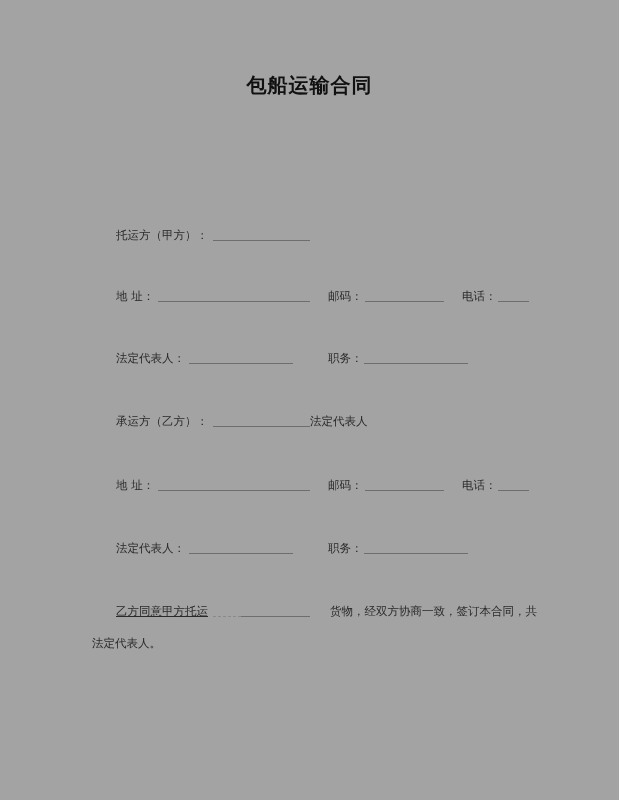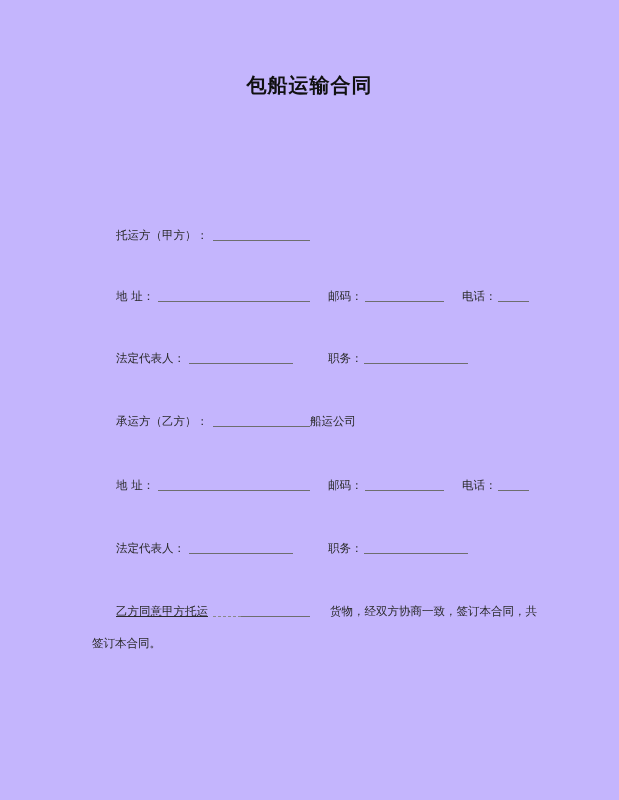--- a/index.html
+++ b/index.html
@@ -12,21 +12,21 @@
       height: 800px;
       position: relative;
       overflow: hidden;
       font-family: "DejaVu Sans", "Liberation Sans", sans-serif;
       color: #2a2a2a;
     }
     .page {
       position: absolute;
       left: 0; top: 0;
       width: 619px; height: 800px;
-      background: #c4b5fd;
+      background: #a3a3a3;
     }
     .title {
       position: absolute;
       left: 0; width: 619px;
       top: 72px;
       text-align: center;
       font-size: 20px;
       font-weight: bold;
       color: #111;
       letter-spacing: 1px;
@@ -76,21 +76,21 @@
   <div class="row" style="top:348px;">
     <span class="abs" style="left:116px;">法定代表人：</span>
     <span class="line" style="left:189px; width:104px;"></span>
     <span class="abs" style="left:328px;">职务：</span>
     <span class="line" style="left:364px; width:104px;"></span>
   </div>
 
   <div class="row" style="top:411px;">
     <span class="abs" style="left:116px;">承运方（乙方）：</span>
     <span class="line" style="left:213px; width:97px;"></span>
-    <span class="abs" style="left:310px;">船运公司</span>
+    <span class="abs" style="left:310px;">法定代表人</span>
   </div>
 
   <div class="row" style="top:475px;">
     <span class="abs" style="left:116px;">地  址：</span>
     <span class="line" style="left:158px; width:152px;"></span>
     <span class="abs" style="left:328px;">邮码：</span>
     <span class="line" style="left:365px; width:79px;"></span>
     <span class="abs" style="left:462px;">电话：</span>
     <span class="line" style="left:498px; width:31px;"></span>
   </div>
@@ -103,16 +103,16 @@
   </div>
 
   <div class="row" style="top:601px;">
     <span class="abs" style="left:116px;text-decoration:underline;">乙方同意甲方托运</span>
     <span class="line" style="left:213px; width:28px; border-bottom:1px dashed #8a8a8a;"></span>
     <span class="line" style="left:241px; width:69px;"></span>
     <span class="abs" style="left:311px;margin-left:19px;">货物，经双方协商一致，签订本合同，共</span>
   </div>
 
   <div class="row" style="top:633px;">
-    <span class="abs" style="left:92px;">签订本合同。</span>
+    <span class="abs" style="left:92px;">法定代表人。</span>
   </div>
 
 </div>
 
 </body></html>

